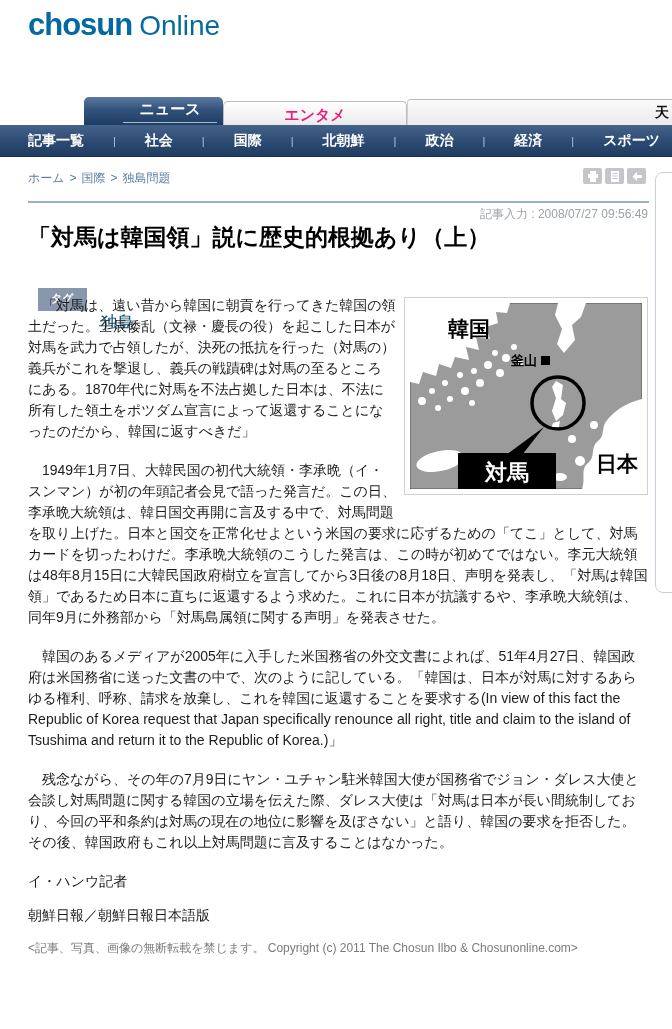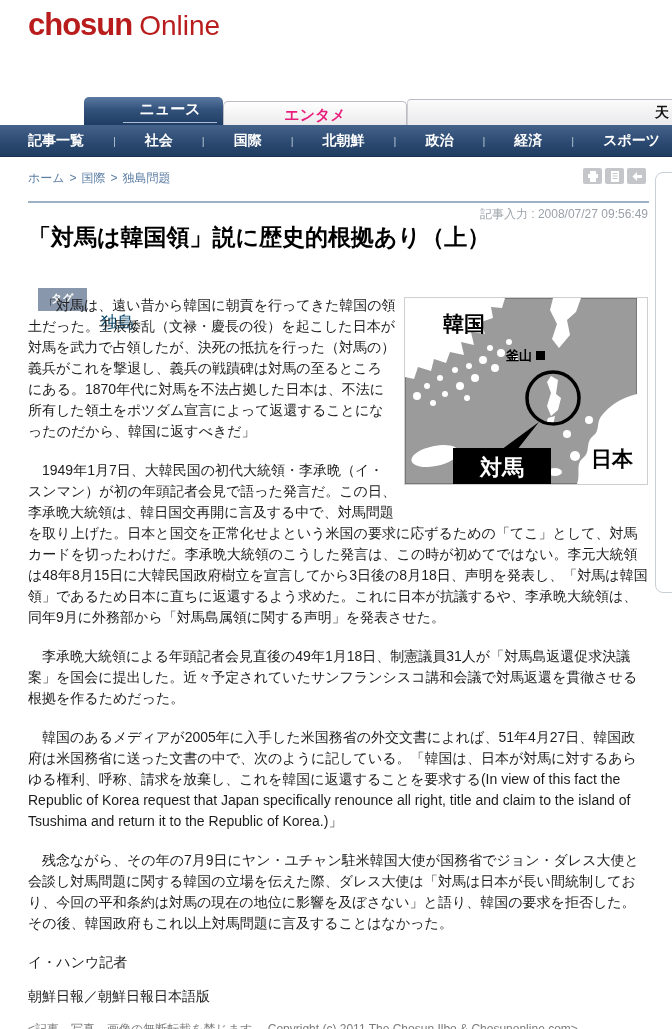--- a/index.html
+++ b/index.html
@@ -3,21 +3,21 @@
 <meta charset="utf-8">
 <style>
   * { margin:0; padding:0; box-sizing:border-box; }
   html,body { background:#fff; }
   body {
     width:672px; height:1029px; overflow:hidden; position:relative;
     font-family:"Liberation Sans","DejaVu Sans",sans-serif; color:#1c1c1c;
   }
   
   .masthead { position:absolute; left:28px; top:8px; }
-  .logo-line { color:#b91c1c; line-height:34px; white-space:nowrap; }
+  .logo-line { color:#0369a1; line-height:34px; white-space:nowrap; }
   .logo-main { font-size:31px; font-weight:bold; letter-spacing:-1px; }
   .logo-suffix { font-size:28px; font-weight:400; margin-left:7px; }
   .logo-sub { color:#17316d; font-size:17px; font-weight:bold; letter-spacing:3px;
               font-family:"Liberation Serif","DejaVu Serif",serif; margin-top:2px; }
   
   .tabrow { position:absolute; left:0; top:97px; width:672px; height:28px; }
   .tab { position:absolute; top:0; height:28px; border-radius:5px 5px 0 0;
          display:flex; align-items:center; justify-content:center; cursor:pointer; }
   .tab-news { left:84px; width:139px;
          background:linear-gradient(180deg,#5a7aa2 0%,#33527b 45%,#1f3d64 100%);padding-left:33px; }
@@ -58,21 +58,21 @@
          color:#000; letter-spacing:0; }
   .tagrow { position:absolute; left:38px; top:265px; display:flex; align-items:center; }
   .tag-badge { background:#8897ab; color:#fff; font-size:11px; font-weight:bold;
          padding:3px 13px 5px; }
   .tag-link { color:#0c4a6e; font-size:17px; margin-left:14px; cursor:pointer;margin-top:46px; }
   
   .article { position:absolute; left:28px; top:295px; width:620px;
          font-size:14px; line-height:21px; color:#1c1c1c; }
   .article p { margin:0 0 18px; }
   .map-box { float:right; width:244px; margin:2px 0 28px 8px;
-         border:1px solid #cfcfcf; background:#fff; }
+         border:1px solid #cfcfcf; background:#fff; padding:5px; }
   .map-box svg { display:block; }
   .byline { margin-top:12px; }
   .source { margin-top:13px; }
   .copyright { margin-top:12px; font-size:12px; color:#7b7b7b; }
 </style>
 </head>
 <body>
 
 <div class="masthead">
   <div class="logo-line"><span class="logo-main">chosun</span><span class="logo-suffix">Online</span></div>
@@ -198,20 +198,19 @@
       <text x="38" y="33" font-size="21" font-weight="bold" fill="#000">韓国</text>
       <text x="127" y="62" font-size="13" font-weight="bold" fill="#000" text-anchor="end">釜山</text>
       <rect x="131" y="53" width="9" height="9" fill="#000000"></rect>
       <text x="97" y="177" font-size="22" font-weight="bold" fill="#fff" text-anchor="middle">対馬</text>
       <text x="207" y="168" font-size="21" font-weight="bold" fill="#000" text-anchor="middle">日本</text>
     </svg>
   </div>
 
   <p>　「対馬は、遠い昔から韓国に朝貢を行ってきた韓国の領土だった。壬辰倭乱（文禄・慶長の役）を起こした日本が対馬を武力で占領したが、決死の抵抗を行った（対馬の）義兵がこれを撃退し、義兵の戦蹟碑は対馬の至るところにある。1870年代に対馬を不法占拠した日本は、不法に所有した領土をポツダム宣言によって返還することになったのだから、韓国に返すべきだ」</p>
   <p>　1949年1月7日、大韓民国の初代大統領・李承晩（イ・スンマン）が初の年頭記者会見で語った発言だ。この日、李承晩大統領は、韓日国交再開に言及する中で、対馬問題を取り上げた。日本と国交を正常化せよという米国の要求に応ずるための「てこ」として、対馬カードを切ったわけだ。李承晩大統領のこうした発言は、この時が初めてではない。李元大統領は48年8月15日に大韓民国政府樹立を宣言してから3日後の8月18日、声明を発表し、「対馬は韓国領」であるため日本に直ちに返還するよう求めた。これに日本が抗議するや、李承晩大統領は、同年9月に外務部から「対馬島属領に関する声明」を発表させた。</p>
-  <p>　李承晩大統領による年頭記者会見直後の49年1月18日、制憲議員31人が「対馬島返還促求決議案」を国会に提出した。近々予定されていたサンフランシスコ講和会議で対馬返還を貫徹させる根拠を作るためだった。</p>
   <p>　韓国のあるメディアが2005年に入手した米国務省の外交文書によれば、51年4月27日、韓国政府は米国務省に送った文書の中で、次のように記している。「韓国は、日本が対馬に対するあらゆる権利、呼称、請求を放棄し、これを韓国に返還することを要求する(In view of this fact the Republic of Korea request that Japan specifically renounce all right, title and claim to the island of Tsushima and return it to the Republic of Korea.)」</p>
   <p>　残念ながら、その年の7月9日にヤン・ユチャン駐米韓国大使が国務省でジョン・ダレス大使と会談し対馬問題に関する韓国の立場を伝えた際、ダレス大使は「対馬は日本が長い間統制しており、今回の平和条約は対馬の現在の地位に影響を及ぼさない」と語り、韓国の要求を拒否した。その後、韓国政府もこれ以上対馬問題に言及することはなかった。</p>
 
   <div class="byline">イ・ハンウ記者</div>
   <div class="source">朝鮮日報／朝鮮日報日本語版</div>
   <div class="copyright">&lt;記事、写真、画像の無断転載を禁じます。 Copyright (c) 2011 The Chosun Ilbo &amp; Chosunonline.com&gt;</div>
 </div>
 
 </body></html>

